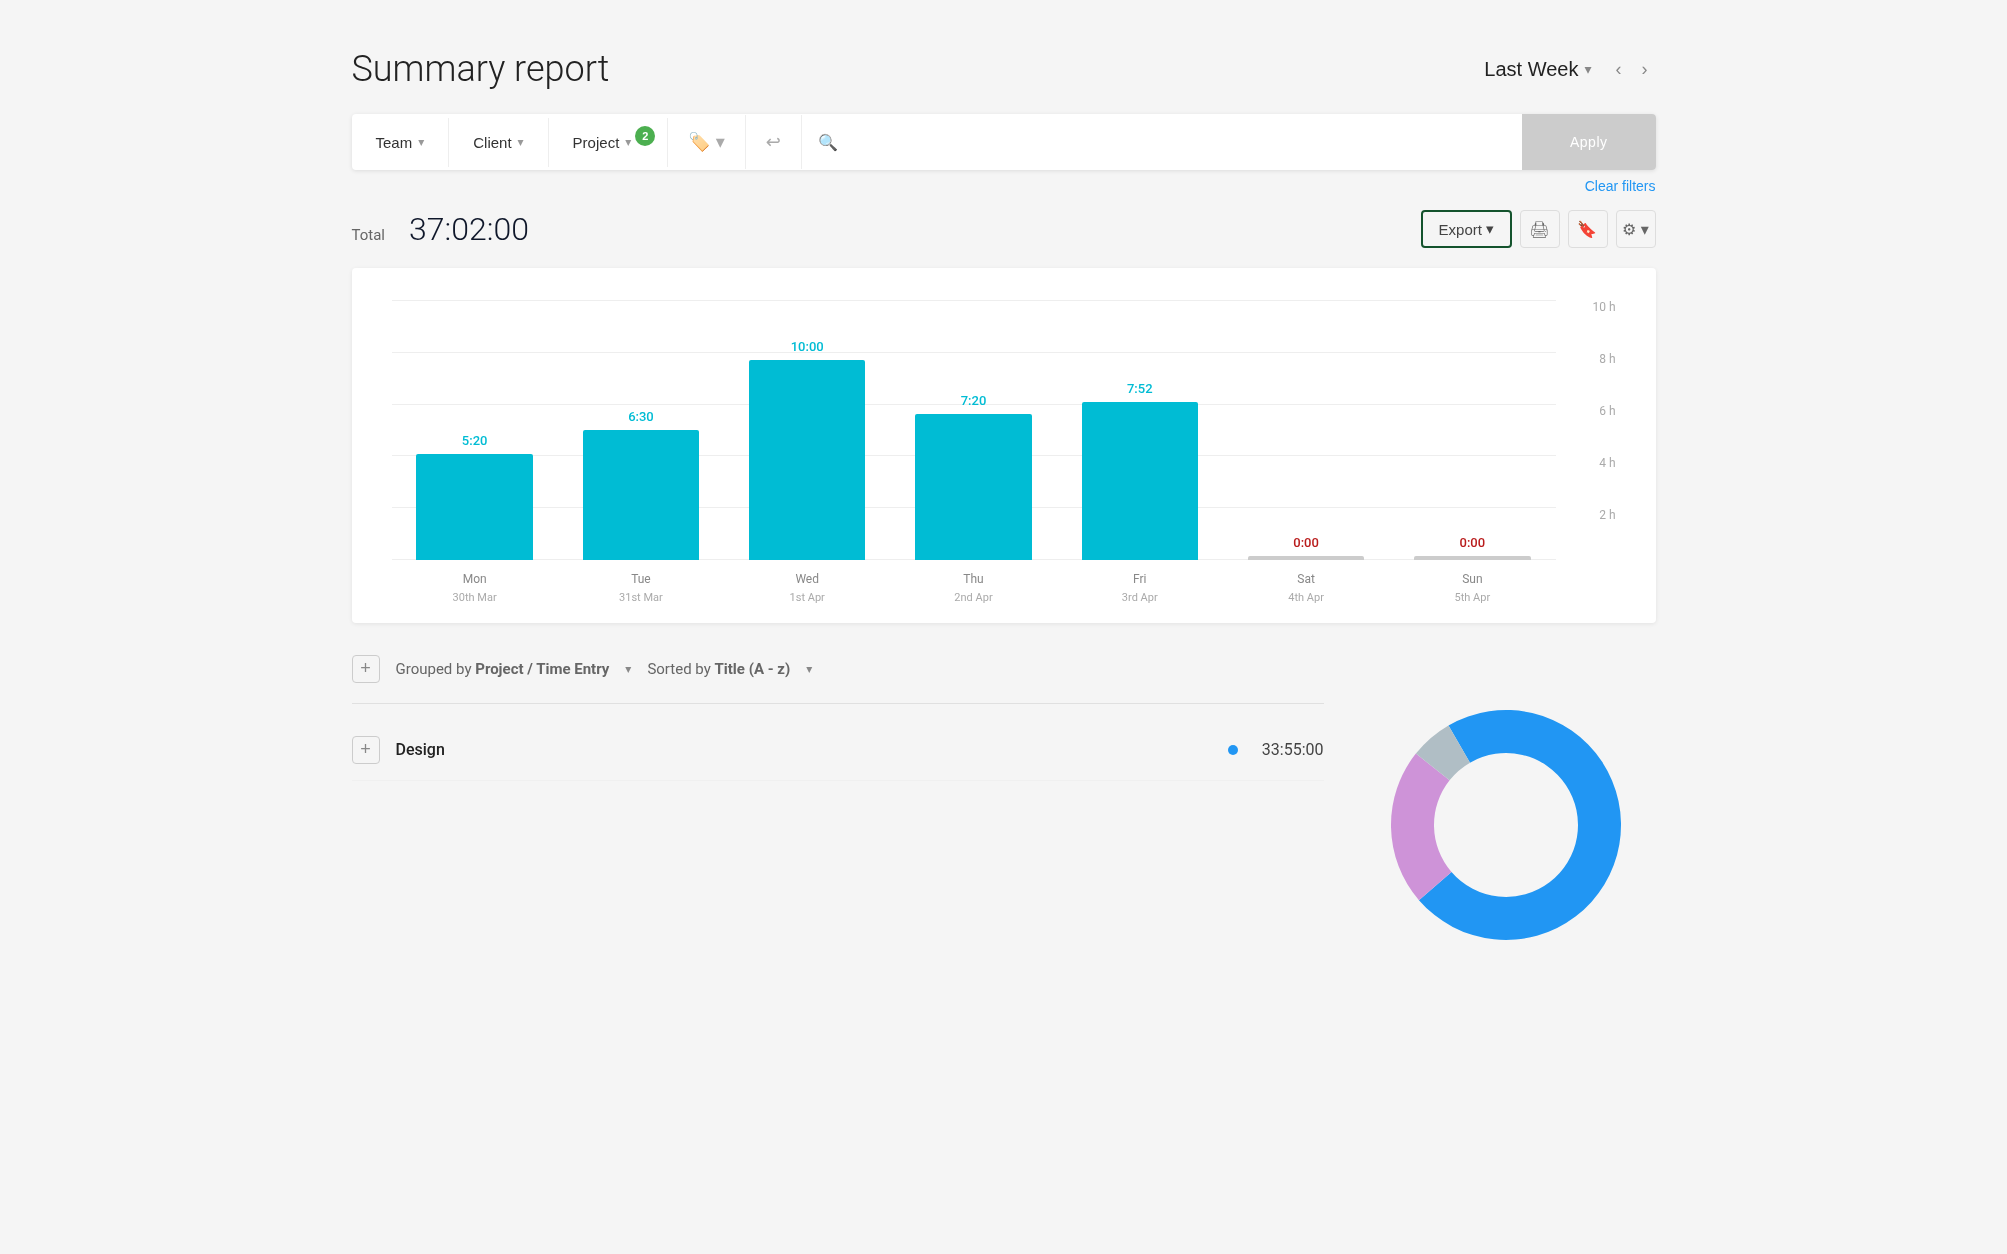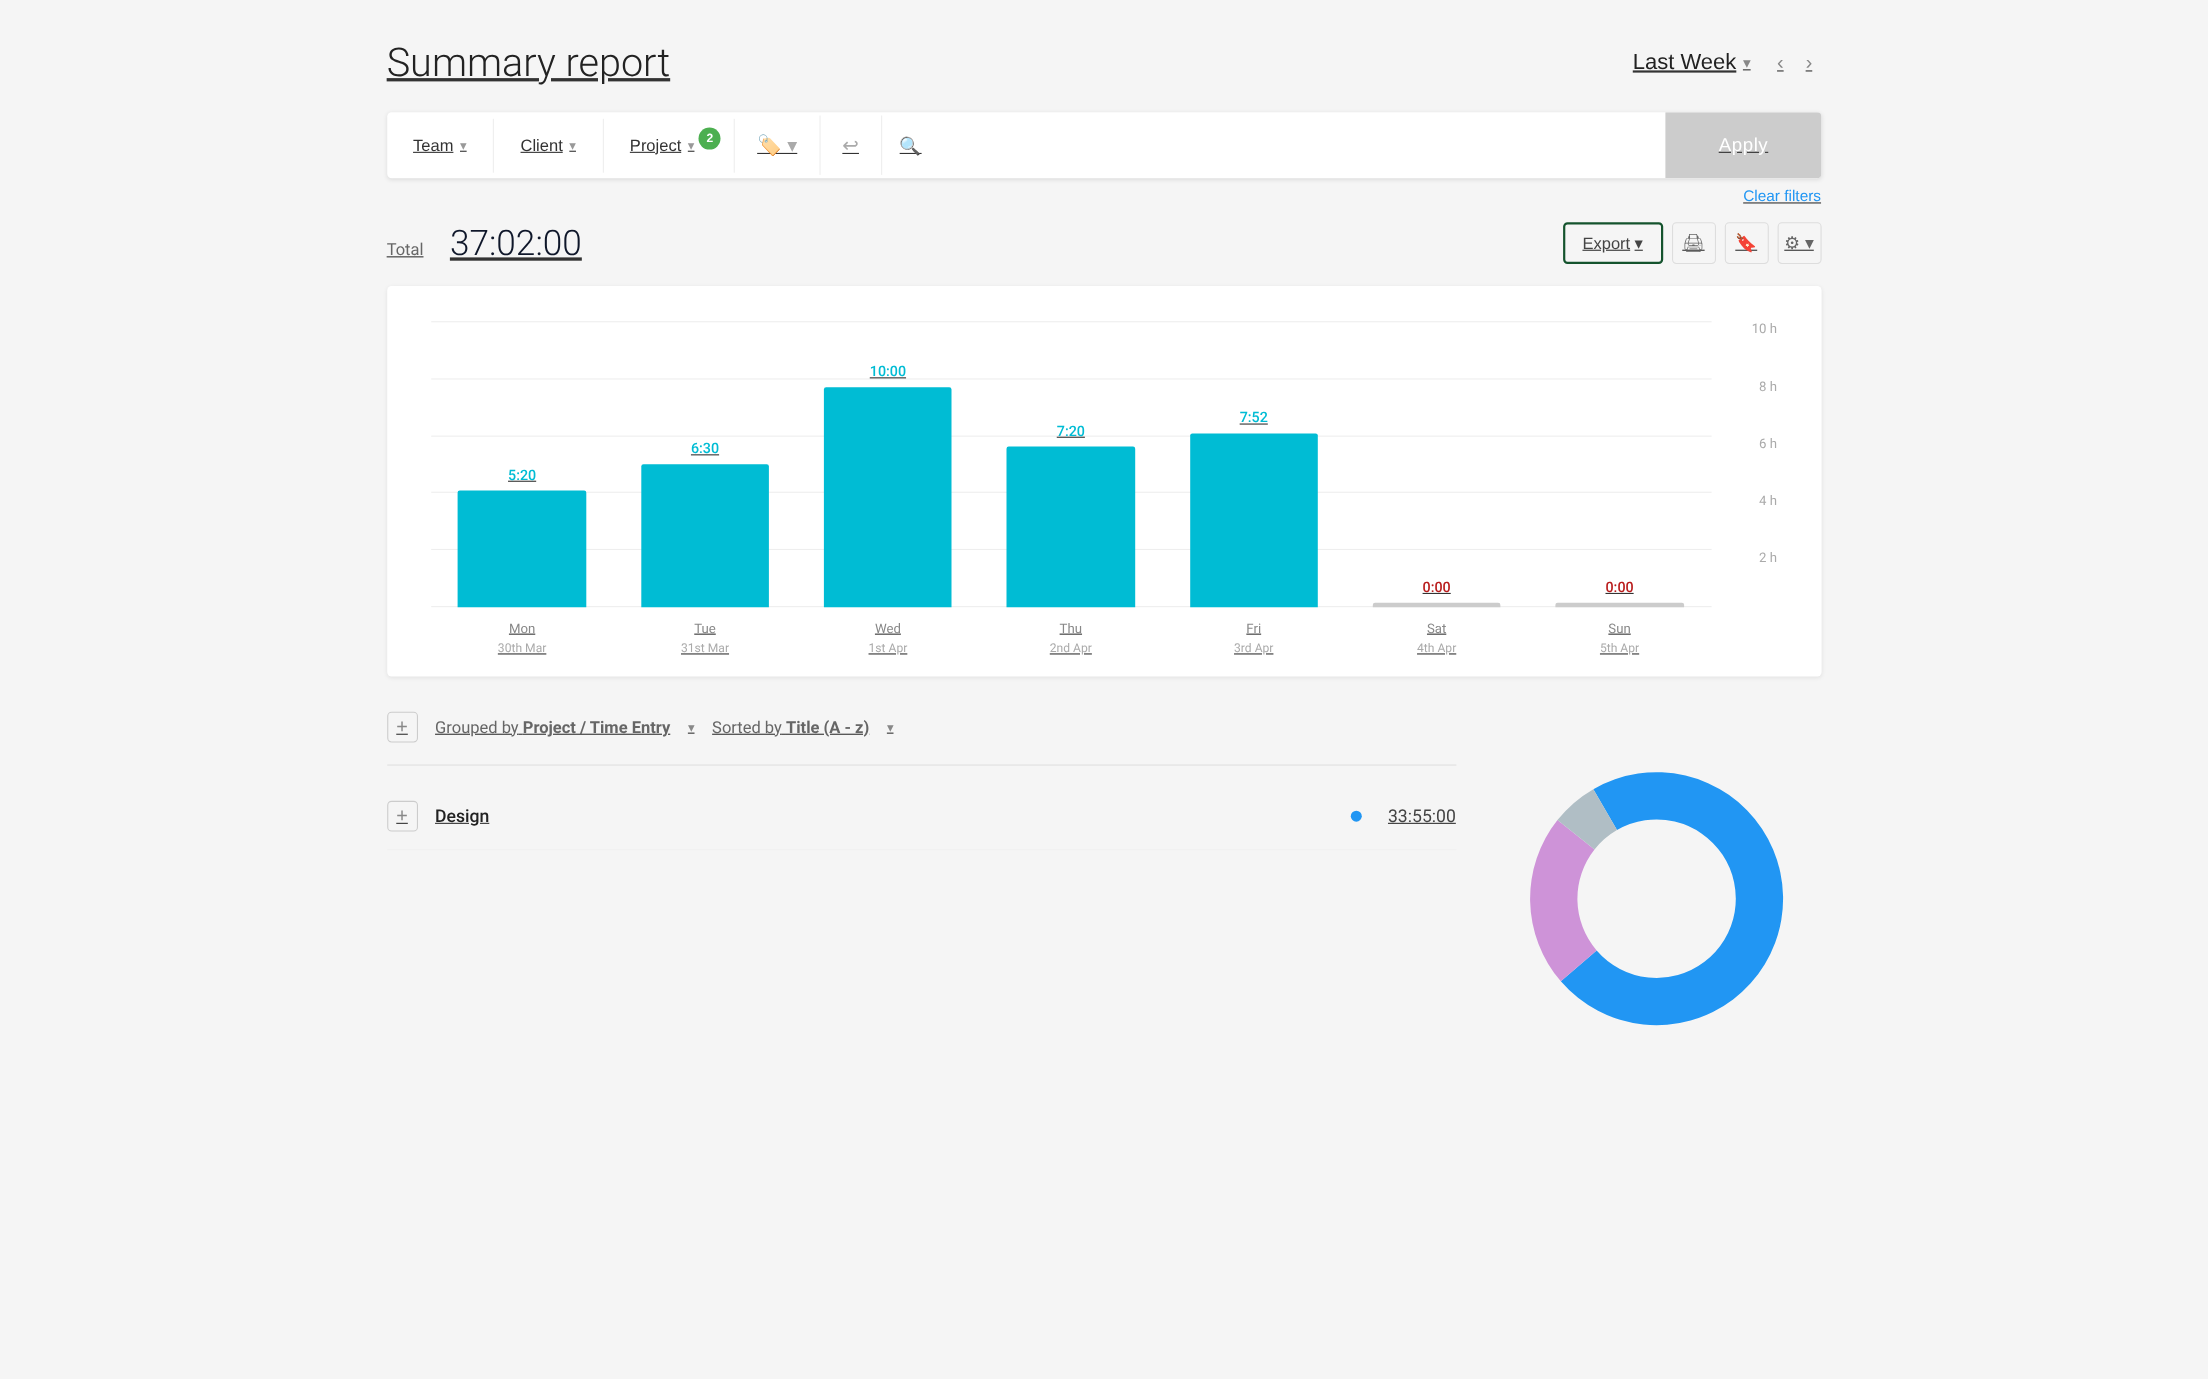--- a/index.html
+++ b/index.html
@@ -4,23 +4,22 @@
   <style>
     * { box-sizing: border-box; margin: 0; padding: 0; }
     body {
       font-family: -apple-system, BlinkMacSystemFont, 'Segoe UI', Roboto, sans-serif;
       background: #f5f5f5;
       color: #333;
       min-height: 100vh;
     }
     .page {
       max-width: 1400px;
-      margin: 4px auto;
+      margin: 16px auto;
       padding: 32px 48px;
-      text-decoration: underline;
     }
 
     
     .header {
       display: flex;
       align-items: center;
       justify-content: space-between;
       margin-bottom: 24px;
     }
     .page-title {
@@ -143,21 +142,21 @@
     }
     .search-icon {
       color: #aaa;
       font-size: 16px;
     }
     .apply-btn {
       background: #ccc;
       color: #fff;
       border: none;
       padding: 20px 48px;
-      font-size: 17px;
+      font-size: 14px;
       font-weight: 500;
       cursor: pointer;
       letter-spacing: 0.5px;
     }
     .clear-filters-row {
       display: flex;
       justify-content: flex-end;
       margin-bottom: 16px;
     }
     .clear-filters-btn {

